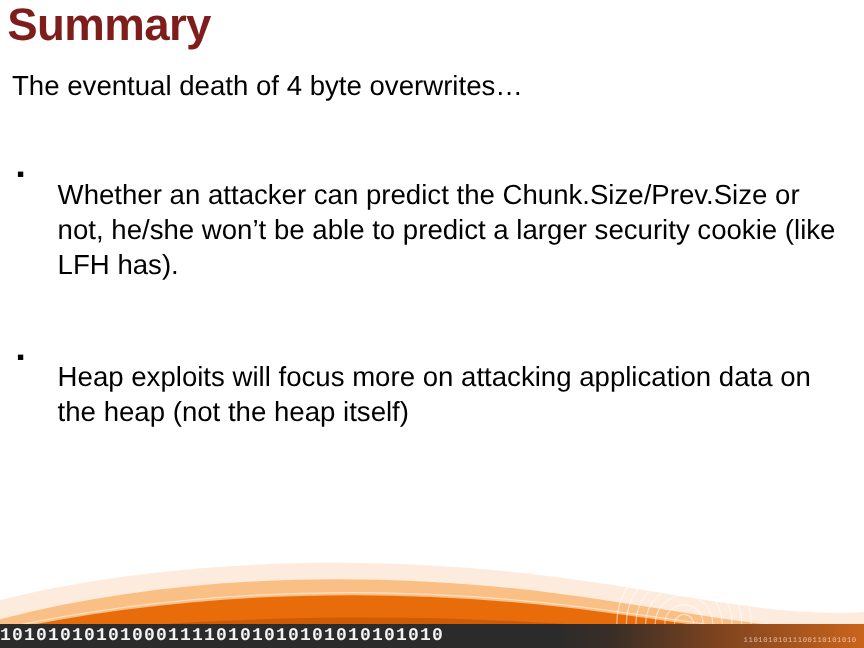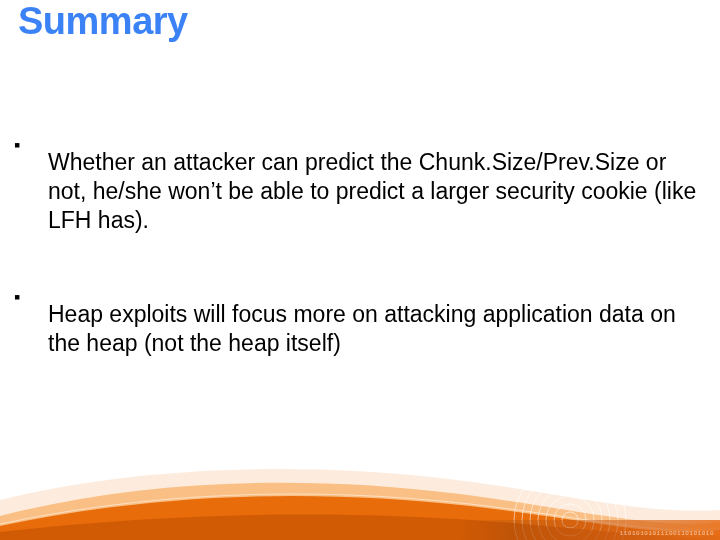--- a/index.html
+++ b/index.html
@@ -17,23 +17,22 @@
     width: 720px;
     height: 540px;
   }
   .title {
     position: absolute;
     top: 0px;
     left: 6px;
     font-family: Arial, Helvetica, sans-serif;
     font-weight: 900;
     font-size: 38px;
-    color: #3b82f6;
+    color: #7f1d1d;
     letter-spacing: -0.5px;
-    margin-left: 12px;
   }
   .subtitle {
     position: absolute;
     top: 58px;
     left: 10px;
     font-size: 23px;
     color: #000;
     font-weight: 400;
   }
   .bullets {
@@ -111,20 +110,21 @@
     letter-spacing: 0.5px;
   }
 </style>
 </head>
 <body>
 
 <div class="slide">
 
   <div class="title">Summary</div>
 
+  <div class="subtitle">The eventual death of 4 byte overwrites…</div>
 
   <div class="bullets">
     <div class="bullet-row">
       <div class="bullet-mark">▪</div>
       <div class="bullet-text">Whether an attacker can predict the Chunk.Size/Prev.Size or not, he/she won’t be able to predict a larger security cookie (like LFH has).</div>
     </div>
     <div class="bullet-row">
       <div class="bullet-mark">▪</div>
       <div class="bullet-text">Heap exploits will focus more on attacking application data on the heap (not the heap itself)</div>
     </div>
@@ -146,17 +146,20 @@
         <circle r="16" fill="none" stroke="#ffffff" stroke-width="1"></circle>
         <circle r="24" fill="none" stroke="#ffffff" stroke-width="1"></circle>
         <circle r="32" fill="none" stroke="#ffffff" stroke-width="1"></circle>
         <circle r="40" fill="none" stroke="#ffffff" stroke-width="1"></circle>
         <circle r="48" fill="none" stroke="#ffffff" stroke-width="1"></circle>
         <circle r="56" fill="none" stroke="#ffffff" stroke-width="1"></circle>
       </g>
 
       <path d="M0,102 C180,82 340,80 500,92 C600,100 680,110 720,106 L720,110 L0,110 Z" fill="#c24e00" opacity="0.6"></path>
     </svg>
+    <div class="binary-strip">
+      <span>1010101010100011110101010101010101010</span>
+    </div>
     <div class="binary-fade"></div>
     <div class="binary-tiny">11010101011100110101010</div>
   </div>
 
 </div>
 
 </body></html>

